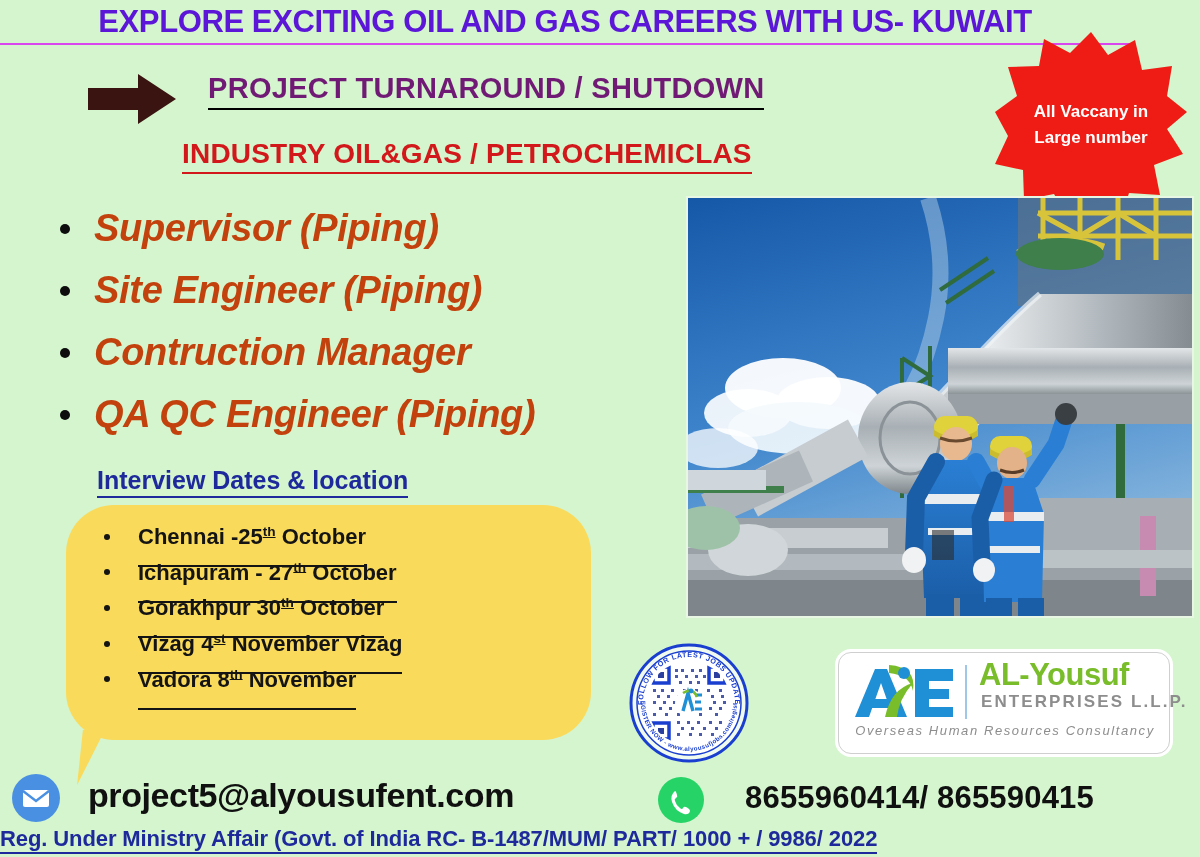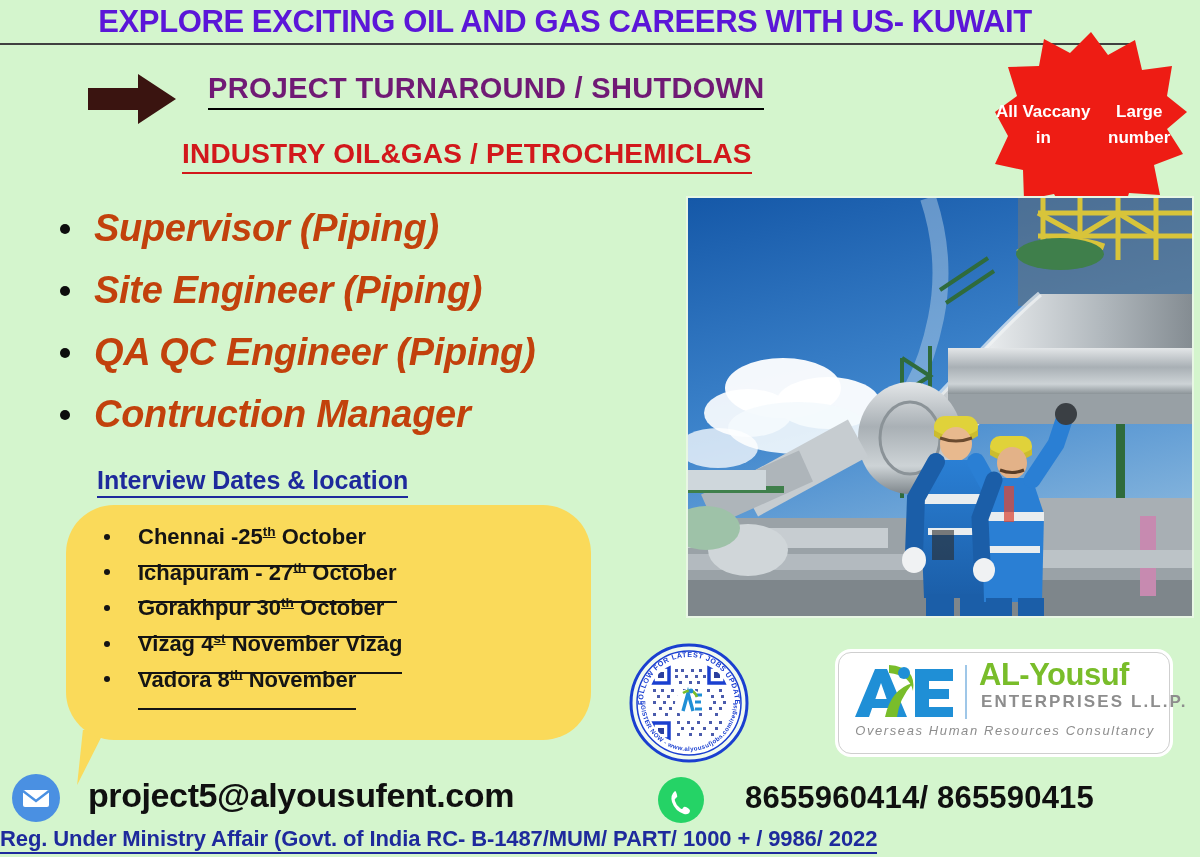--- a/index.html
+++ b/index.html
@@ -12,21 +12,21 @@
   }
   .poster{position:relative;width:1200px;height:857px;background:#d4f5cd;overflow:hidden;}
 
   
   .main-title{
     position:absolute;left:0;top:4px;width:1130px;
     text-align:center;
     font-size:31px;font-weight:bold;letter-spacing:-0.4px;
     color:#5b16d8;
     font-family:"Liberation Sans",sans-serif;
-    border-bottom:2px solid #404040;
+    border-bottom:2px solid #d946ef;
     padding-bottom:3px;
     white-space:nowrap;
   }
 
   
   .arrow{
     position:absolute;left:88px;top:72px;width:88px;height:54px;
   }
 
   .sub-title{
@@ -41,21 +41,21 @@
     border-bottom:2px solid #d2181b;padding-bottom:2px;
     white-space:nowrap;
   }
 
   
   .badge{
     position:absolute;left:995px;top:32px;width:192px;height:186px;
   }
   .badge-text{
     position:absolute;left:0;top:0;width:192px;height:186px;
-    display:flex;flex-direction:row;align-items:center;justify-content:center;
+    display:flex;flex-direction:column;align-items:center;justify-content:center;
     color:#ffffff;font-size:17px;font-weight:bold;line-height:1.55;
     text-align:center;pointer-events:none;
   }
 
   
   .jobs{
     position:absolute;left:42px;top:198px;width:640px;
     list-style:none;margin:0;padding:0;
   }
   .jobs li{
@@ -192,22 +192,22 @@
     </svg>
     <div class="badge-text">
       <div>All Vaccany in</div>
       <div>Large number</div>
     </div>
   </div>
 
   <ul class="jobs">
     <li>Supervisor (Piping)</li>
     <li>Site Engineer (Piping)</li>
+    <li>Contruction Manager</li>
     <li>QA QC Engineer (Piping)</li>
-    <li>Contruction Manager</li>
   </ul>
 
   <div class="iv-heading">Interview Dates &amp; location </div>
 
   <div class="bubble-tail"></div>
   <div class="bubble">
     <ul class="dates" id="dates-list">
         <li><span class="u"> Chennai  -25<sup>th</sup> October </span></li>
         <li><span class="u"> Ichapuram - 27<sup>th</sup> October </span></li>
         <li><span class="u"> Gorakhpur 30<sup>th</sup> October </span></li>

